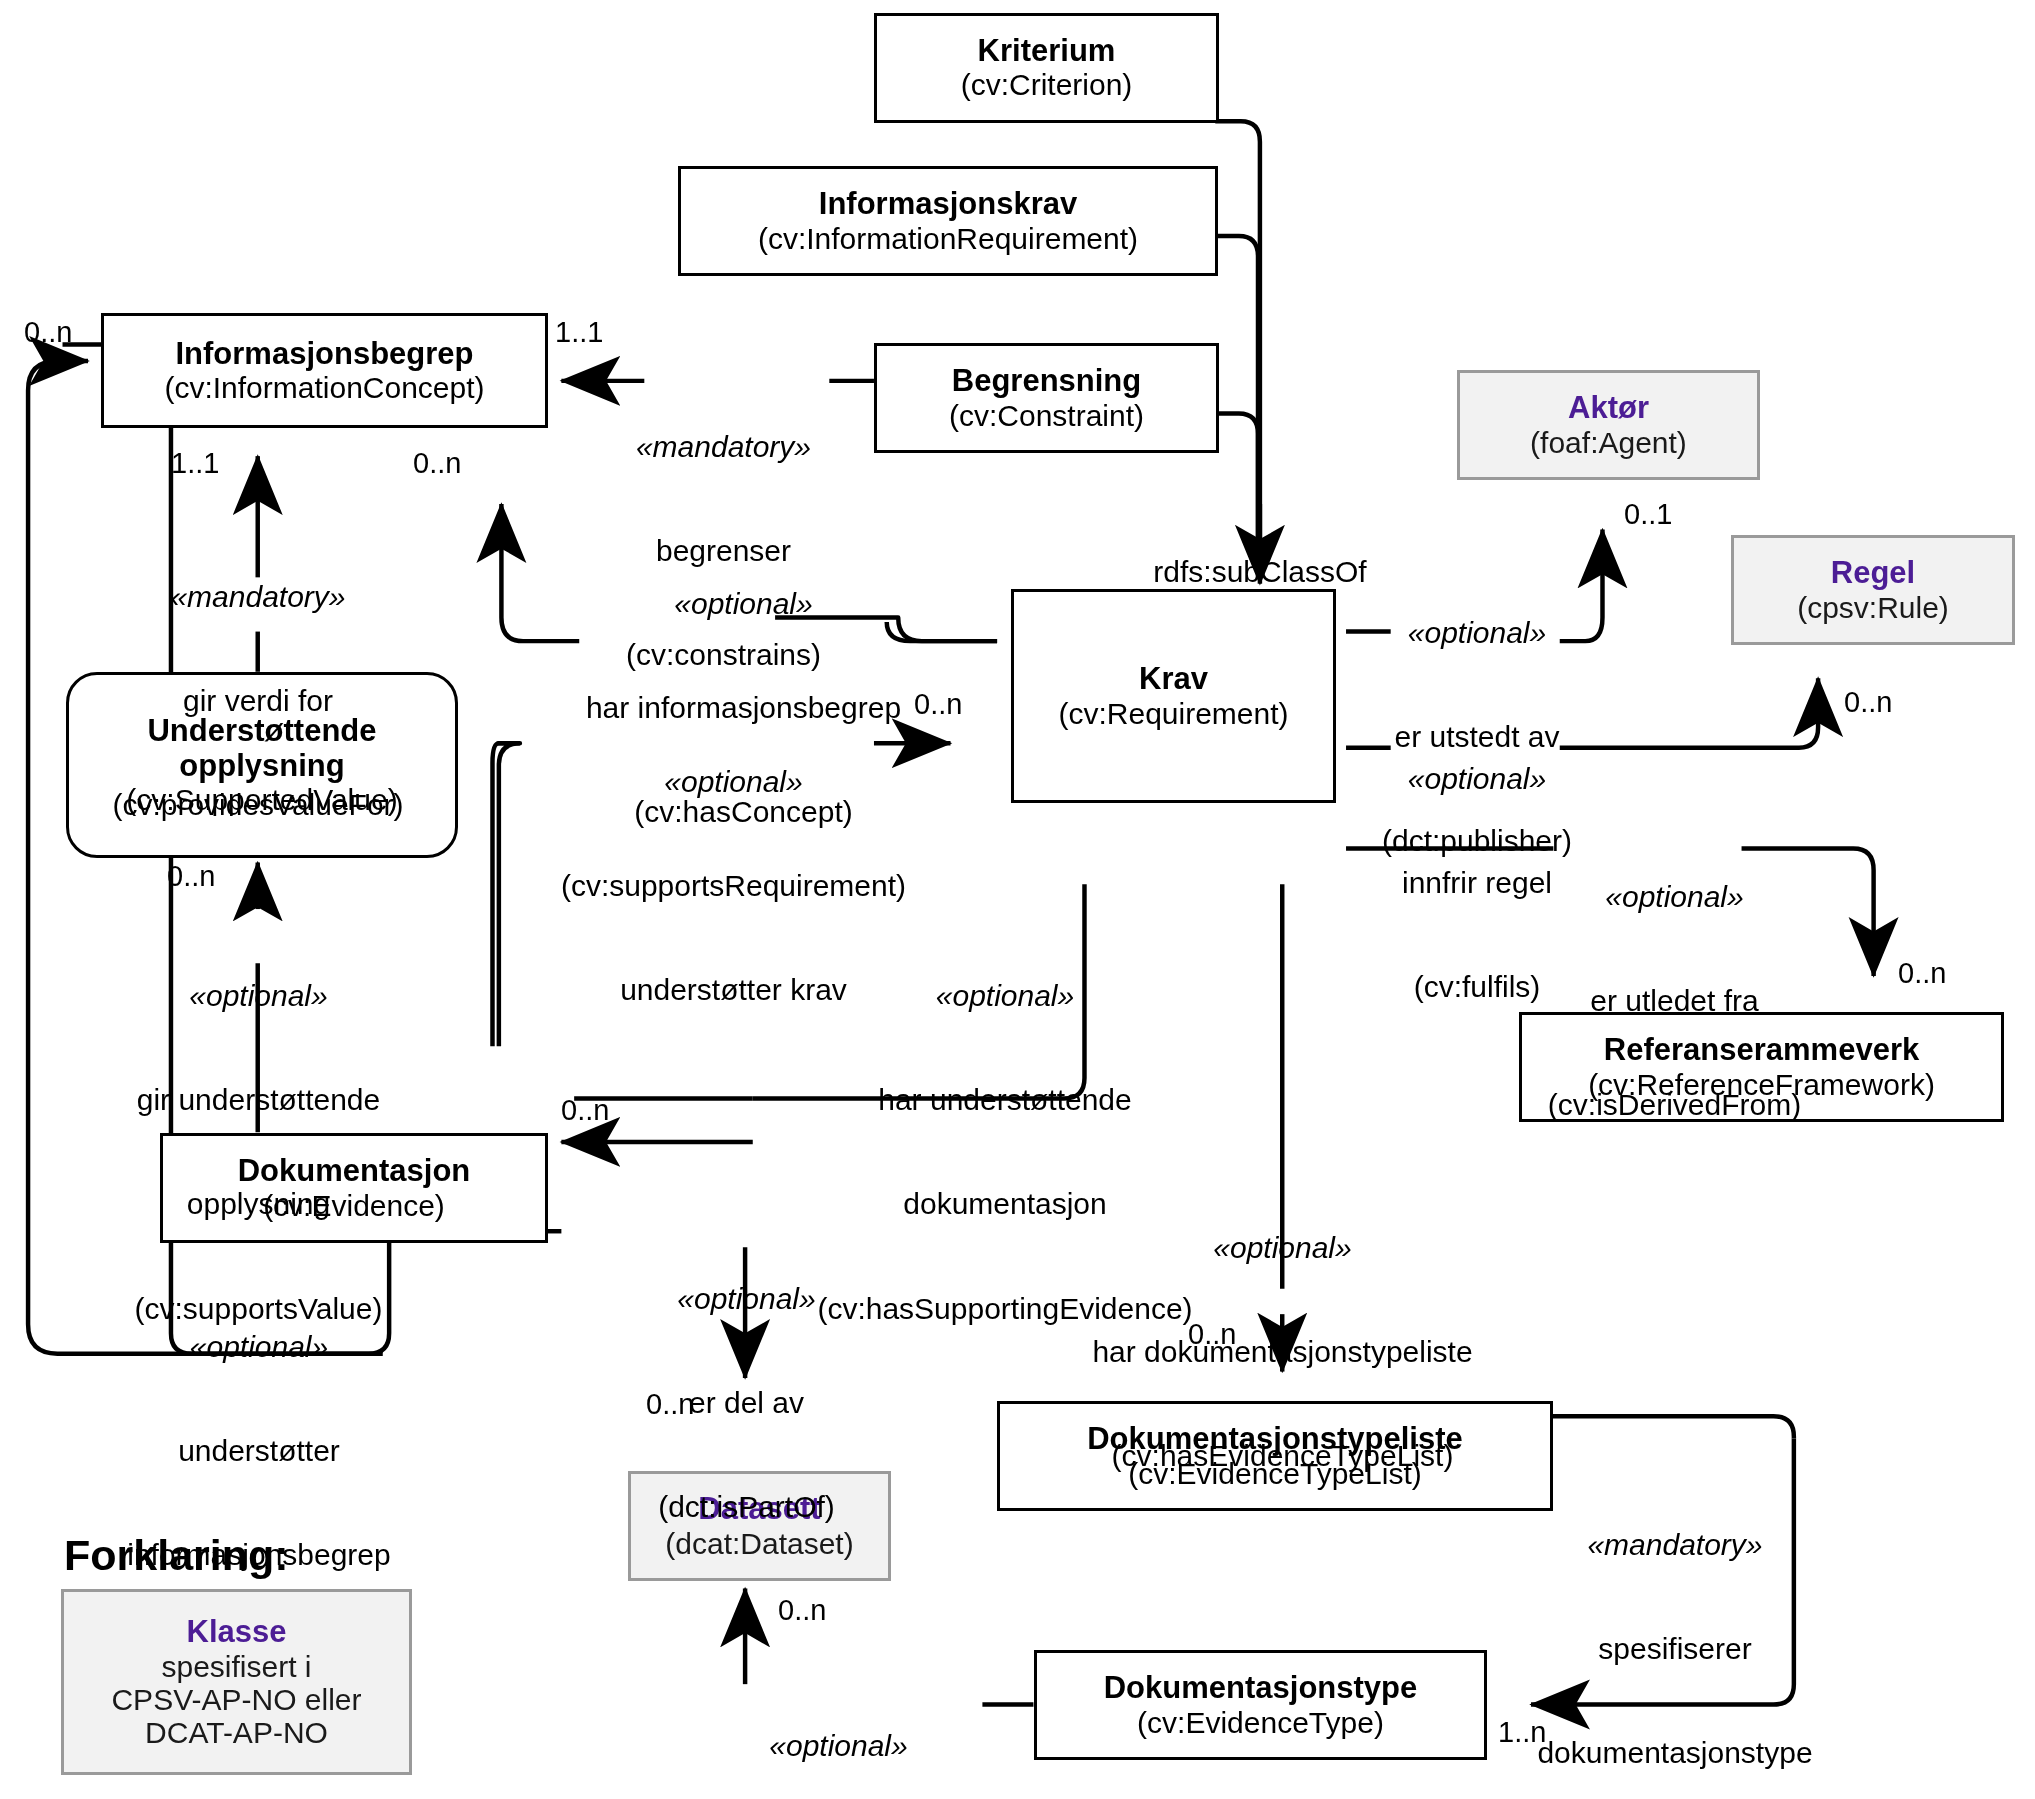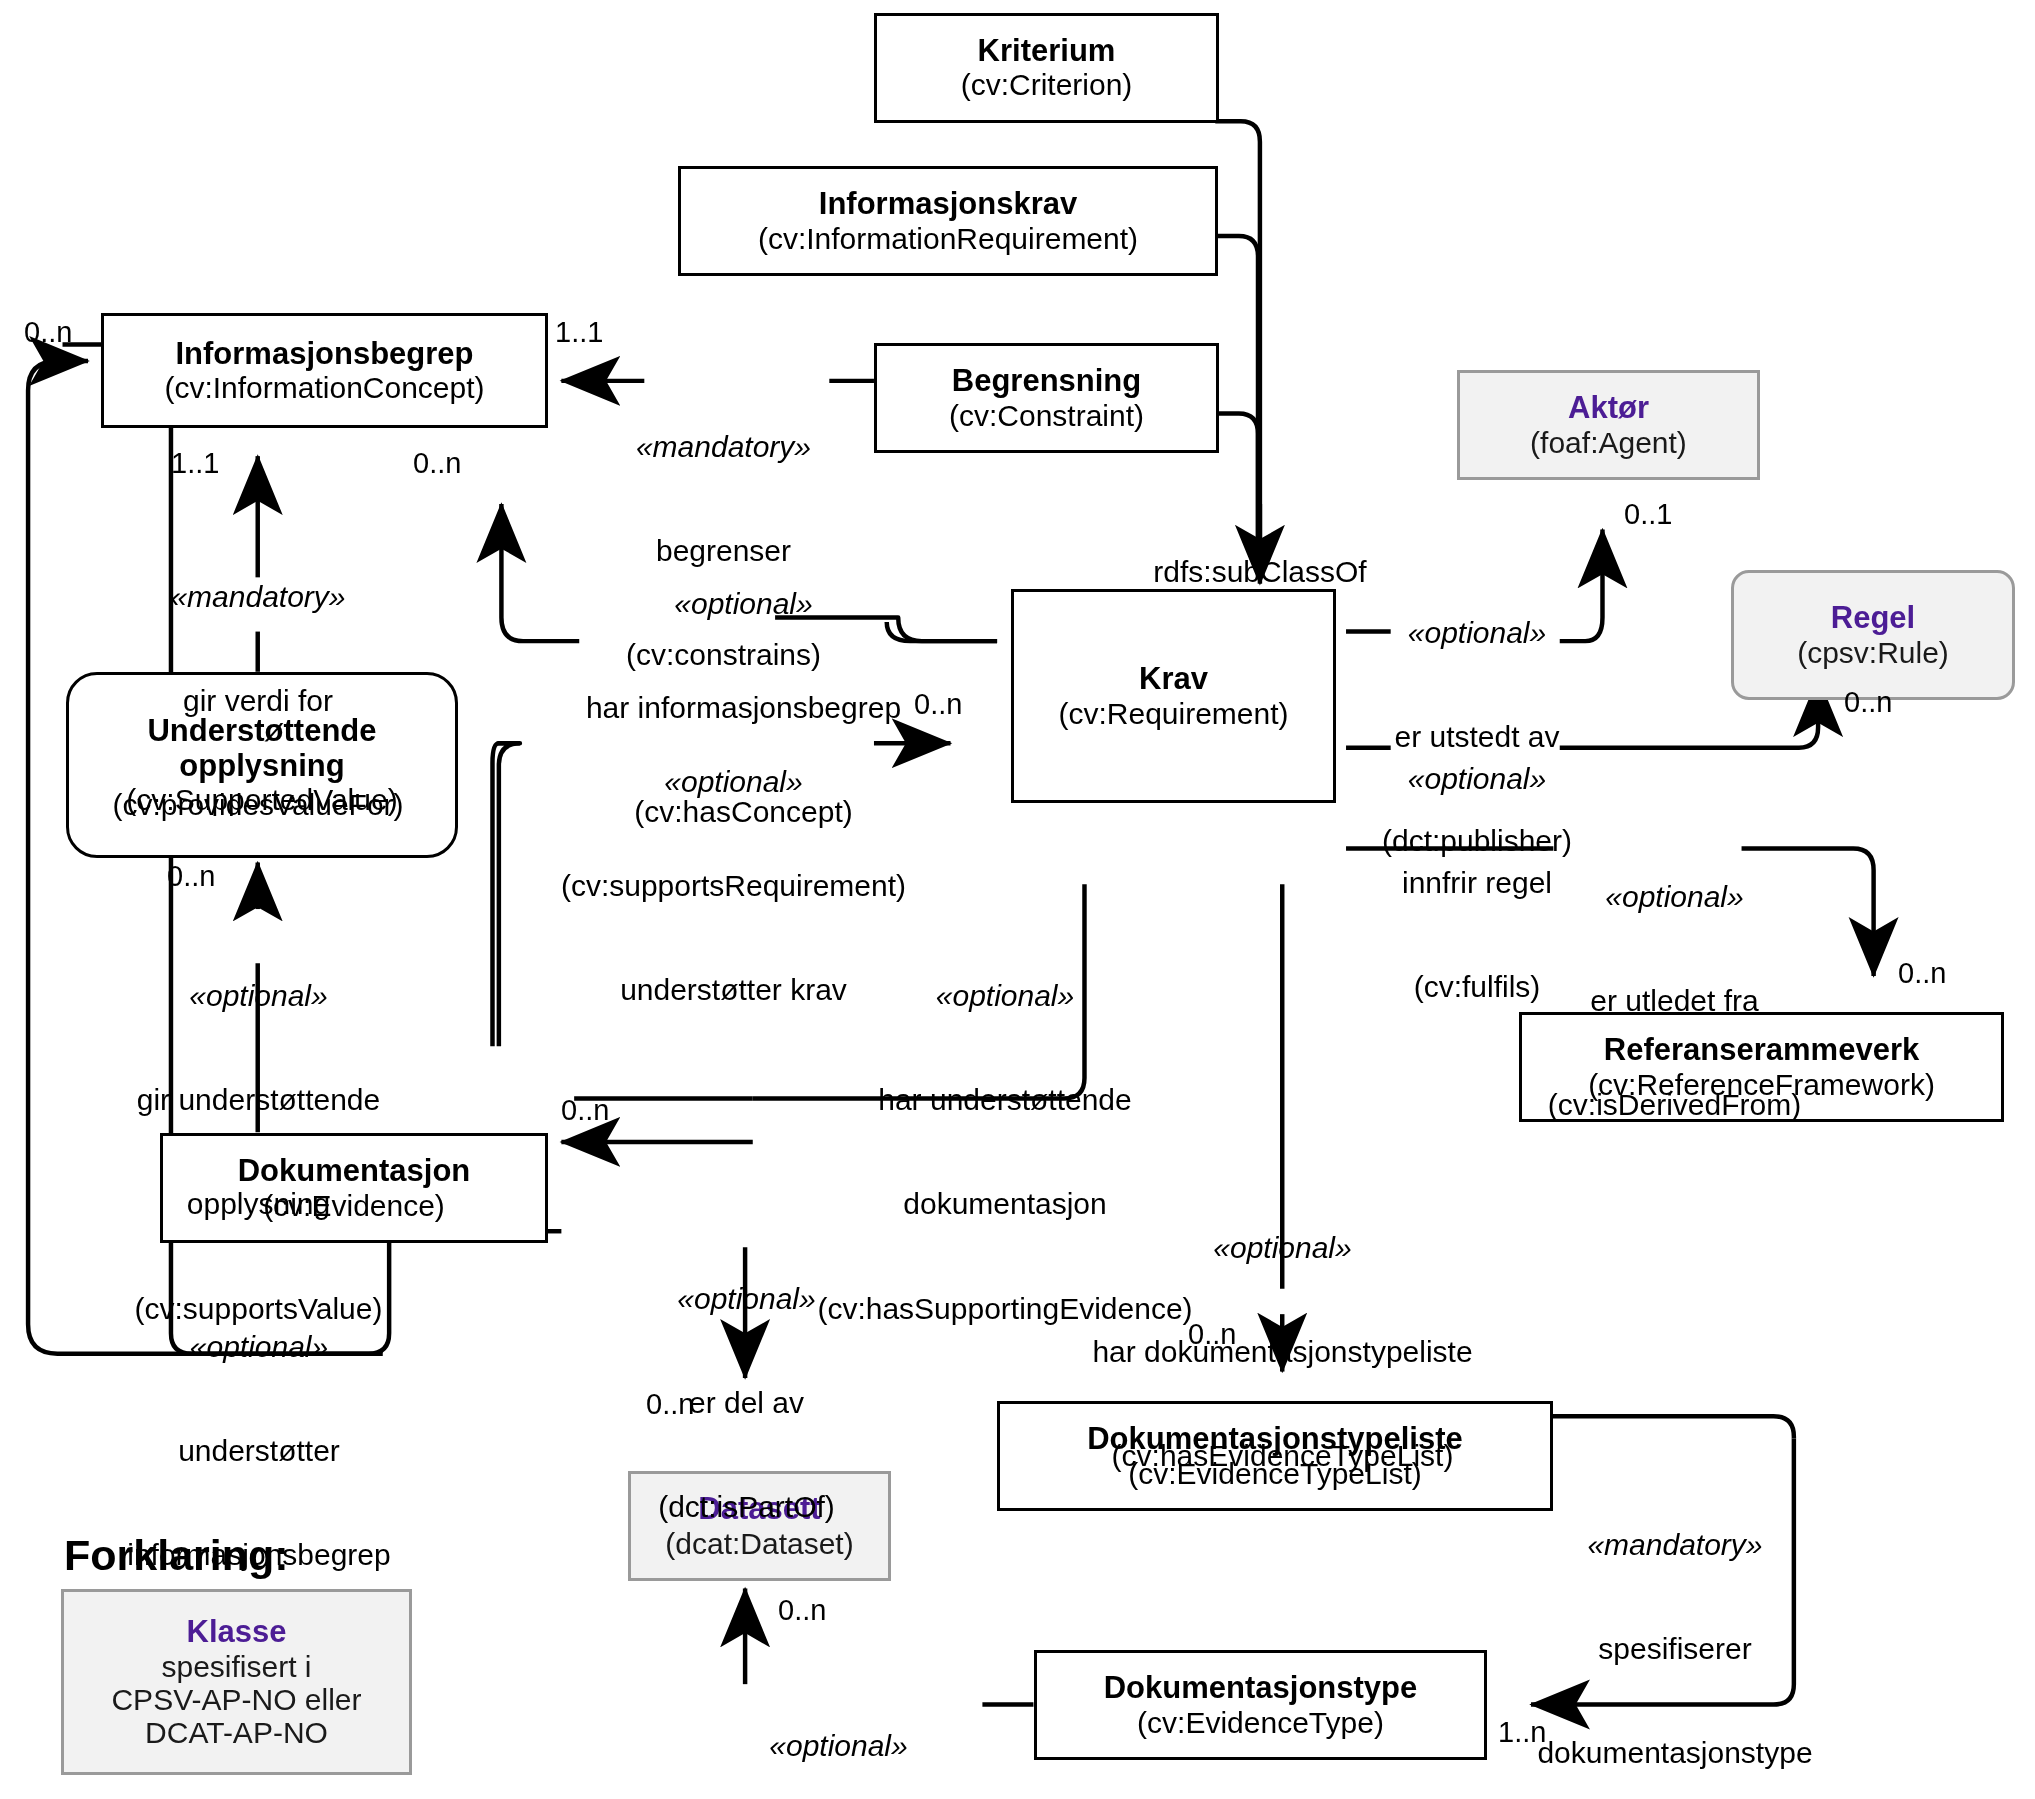--- a/index.html
+++ b/index.html
@@ -117,21 +117,21 @@
   <div class="node white" style="left:1011px;top:589px;width:325px;height:214px;">
     <div class="t1">Krav</div>
     <div class="t2">(cv:Requirement)</div>
   </div>
 
   <div class="node gray" style="left:1457px;top:370px;width:303px;height:110px;">
     <div class="t1">Aktør</div>
     <div class="t2">(foaf:Agent)</div>
   </div>
 
-  <div class="node gray" style="left:1731px;top:570px;width:284px;height:130px;border-radius:18px;">
+  <div class="node gray" style="left:1731px;top:535px;width:284px;height:110px;">
     <div class="t1">Regel</div>
     <div class="t2">(cpsv:Rule)</div>
   </div>
 
   <div class="node white" style="left:1519px;top:1012px;width:485px;height:110px;">
     <div class="t1">Referanserammeverk</div>
     <div class="t2">(cv:ReferenceFramework)</div>
   </div>
 
   <div class="node white" style="left:160px;top:1133px;width:388px;height:110px;">

